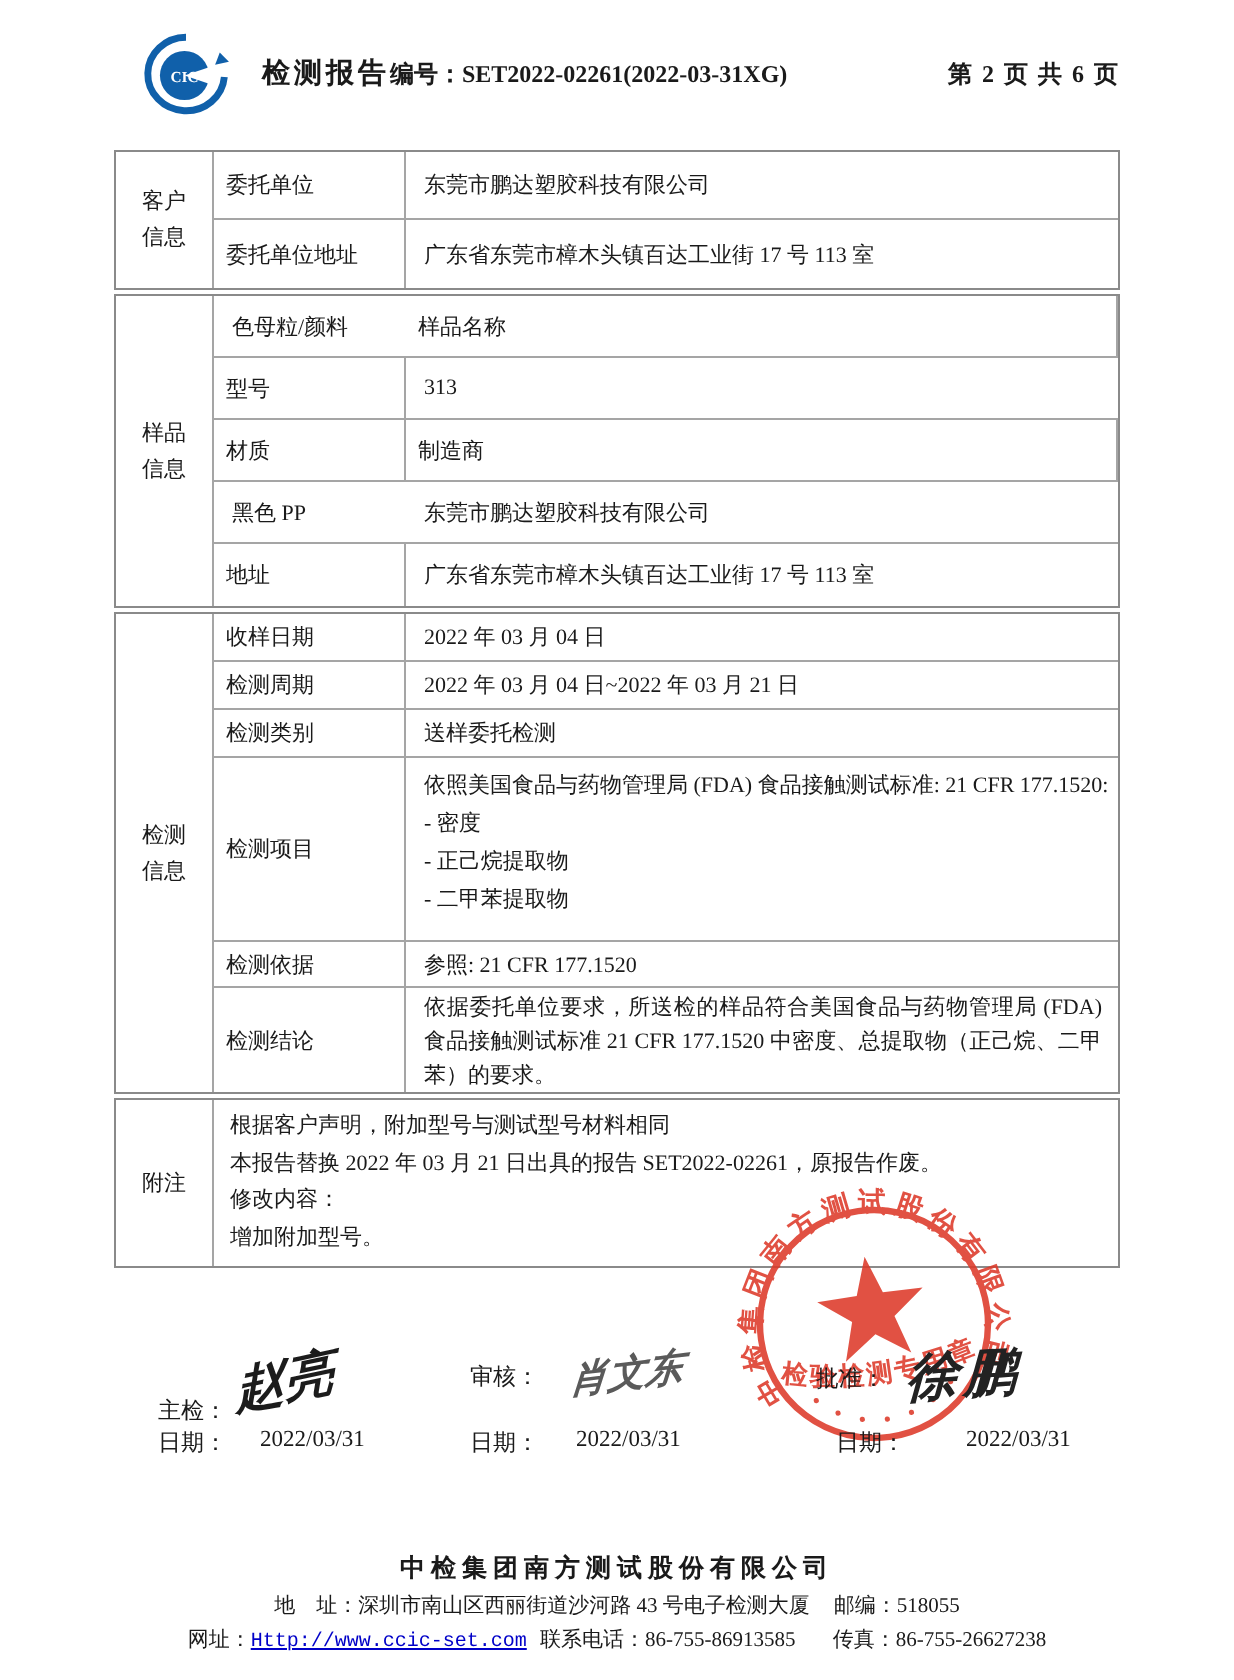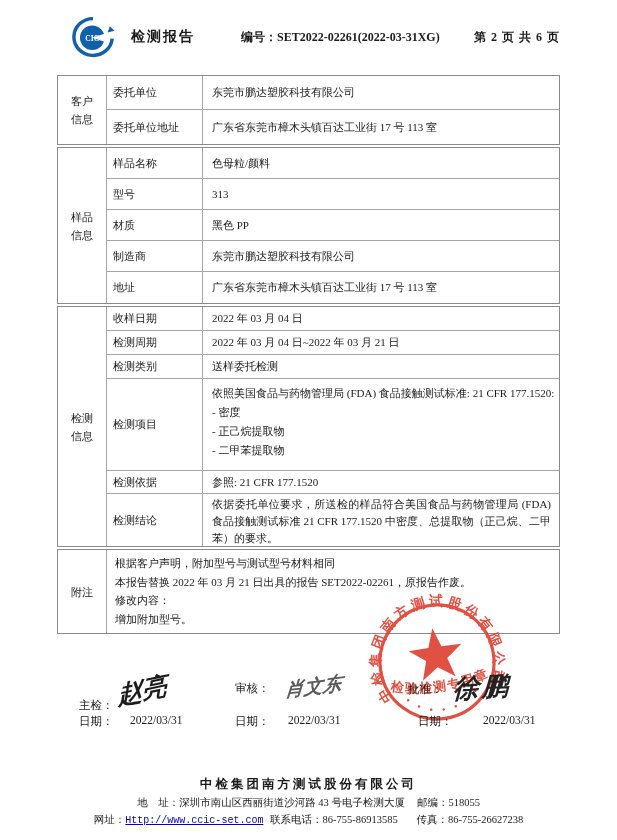--- a/index.html
+++ b/index.html
@@ -8,21 +8,21 @@
     width:617px; height:840px; position:relative; overflow:hidden;
     font-family:"Liberation Serif","DejaVu Serif",serif;
     color:#1a1a1a;
   }
 
   
   .header { position:absolute; left:70px; top:13px; width:490px; height:48px;
             display:flex; align-items:center; }
   .logo { width:46px; height:44px; flex:0 0 auto; }
   .header-title { margin-left:15px; font-weight:bold; font-size:14px; letter-spacing:2px; }
-  .header-no { margin-left:46px; font-weight:bold; font-size:12px; }
+  .header-no { font-weight:bold; font-size:12px; }
   .header-page { margin-left:auto; font-weight:bold; font-size:12px; letter-spacing:1px; }
 
   
   .doc-table { position:absolute; left:57px; top:75px; width:503px; font-size:11px; }
   .section { border:1px solid #8a8a8a; margin-bottom:2px; display:grid; grid-auto-flow:row; background:#fff; }
   .sec-cust  { grid-template-columns:49px 96px 1fr; grid-template-rows:34px 34px; }
   .sec-samp  { grid-template-columns:49px 96px 1fr; grid-template-rows:repeat(5,31px); }
   .sec-test  { grid-template-columns:49px 96px 1fr; grid-template-rows:24px 24px 24px 92px 23px 52px; }
   .sec-note  { grid-template-columns:49px 1fr; }
   .sec-title { grid-column:1; display:flex; align-items:center; justify-content:center;
@@ -83,27 +83,27 @@
     <div class="cell label bb">委托单位</div>
     <div class="cell value bb">东莞市鹏达塑胶科技有限公司</div>
     <div class="cell label">委托单位地址</div>
     <div class="cell value">广东省东莞市樟木头镇百达工业街 17 号 113 室</div>
   </div>
 
   <div class="section sec-samp two-line">
     <div class="sec-title" style="grid-row:1 / span 5;">
         <span>样品信息</span>
       </div>
+    <div class="cell value bb">色母粒/颜料</div>
     <div class="cell label bb">样品名称</div>
-    <div class="cell value bb">色母粒/颜料</div>
     <div class="cell label bb">型号</div>
     <div class="cell value bb">313</div>
     <div class="cell label bb">材质</div>
+    <div class="cell label bb">制造商</div>
     <div class="cell value bb">黑色 PP</div>
-    <div class="cell label bb">制造商</div>
     <div class="cell value bb">东莞市鹏达塑胶科技有限公司</div>
     <div class="cell label">地址</div>
     <div class="cell value">广东省东莞市樟木头镇百达工业街 17 号 113 室</div>
   </div>
 
   <div class="section sec-test two-line">
     <div class="sec-title" style="grid-row:1 / span 6;">
         <span>检测信息</span>
       </div>
     <div class="cell label bb">收样日期</div>

